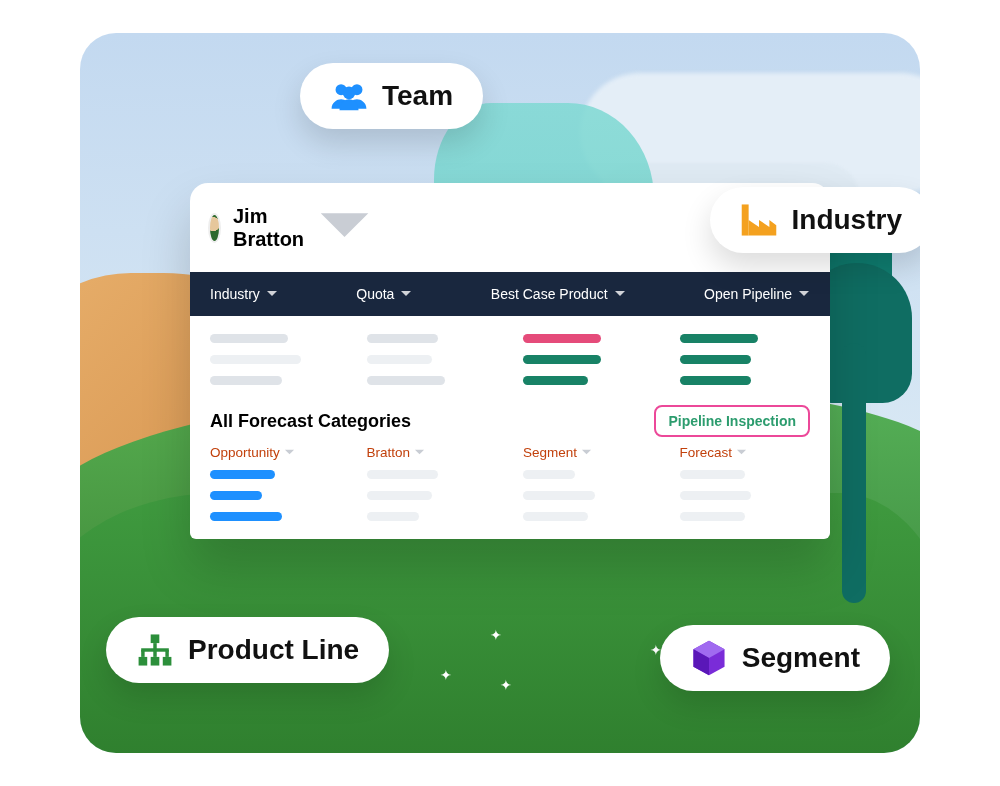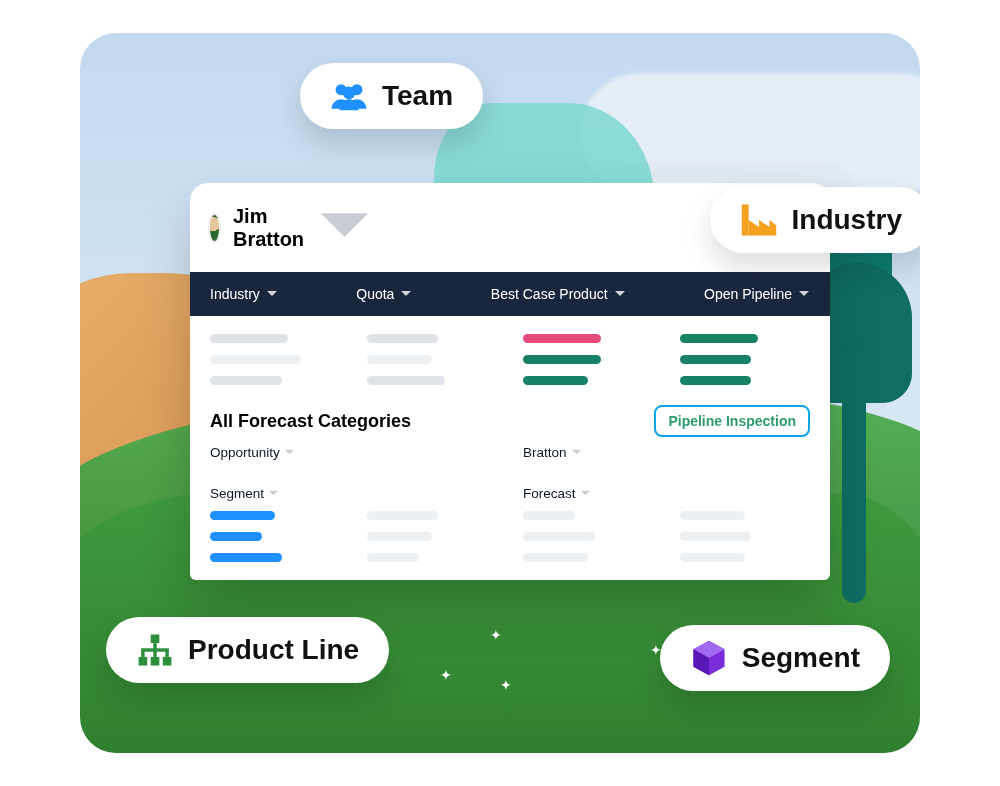--- a/index.html
+++ b/index.html
@@ -108,25 +108,25 @@
   .bar.green { background:#188266; }
   .bar.pink  { background:#e54b7a; }
   .w70{width:70%} .w55{width:55%} .w40{width:40%} .w60{width:60%} .w50{width:50%}
 
   .sub-header {
     display:flex; align-items:center; justify-content:space-between;
     padding:10px 20px 6px;
   }
   .sub-title { font-weight:700; font-size:18px; }
   .pill-btn  {
-    border:2px solid #0ea5e9; color:#2c9c6e; background:#fff;
+    border:2px solid #ec4899; color:#2c9c6e; background:#fff;
     padding:6px 12px; border-radius:8px; font-weight:700; font-size:14px;
     cursor:pointer;
   }
-  .col-headers { display:grid; grid-template-columns:repeat(2,1fr); padding:2px 20px 8px; gap:26px; color:#0f172a; font-size:13.5px; font-weight:500;}
+  .col-headers { display:grid; grid-template-columns:repeat(4,1fr); padding:2px 20px 8px; gap:26px; color:#c2410c; font-size:13.5px; font-weight:500;}
   .col-headers span { display:flex; align-items:center; gap:4px; cursor:pointer;}
   .col-headers svg { width:11px; height:11px; color:#8a8f98;}
   .rows { padding:2px 20px 18px; display:grid; grid-template-columns:repeat(4,1fr); gap:12px 26px;}
   .bar.blue { background:#1e90ff; }
 
   .chevron { fill:#c9cdd4; }
   .chevron-white { fill:#ffffffcc; }
 </style>
 </head>
 <body>

